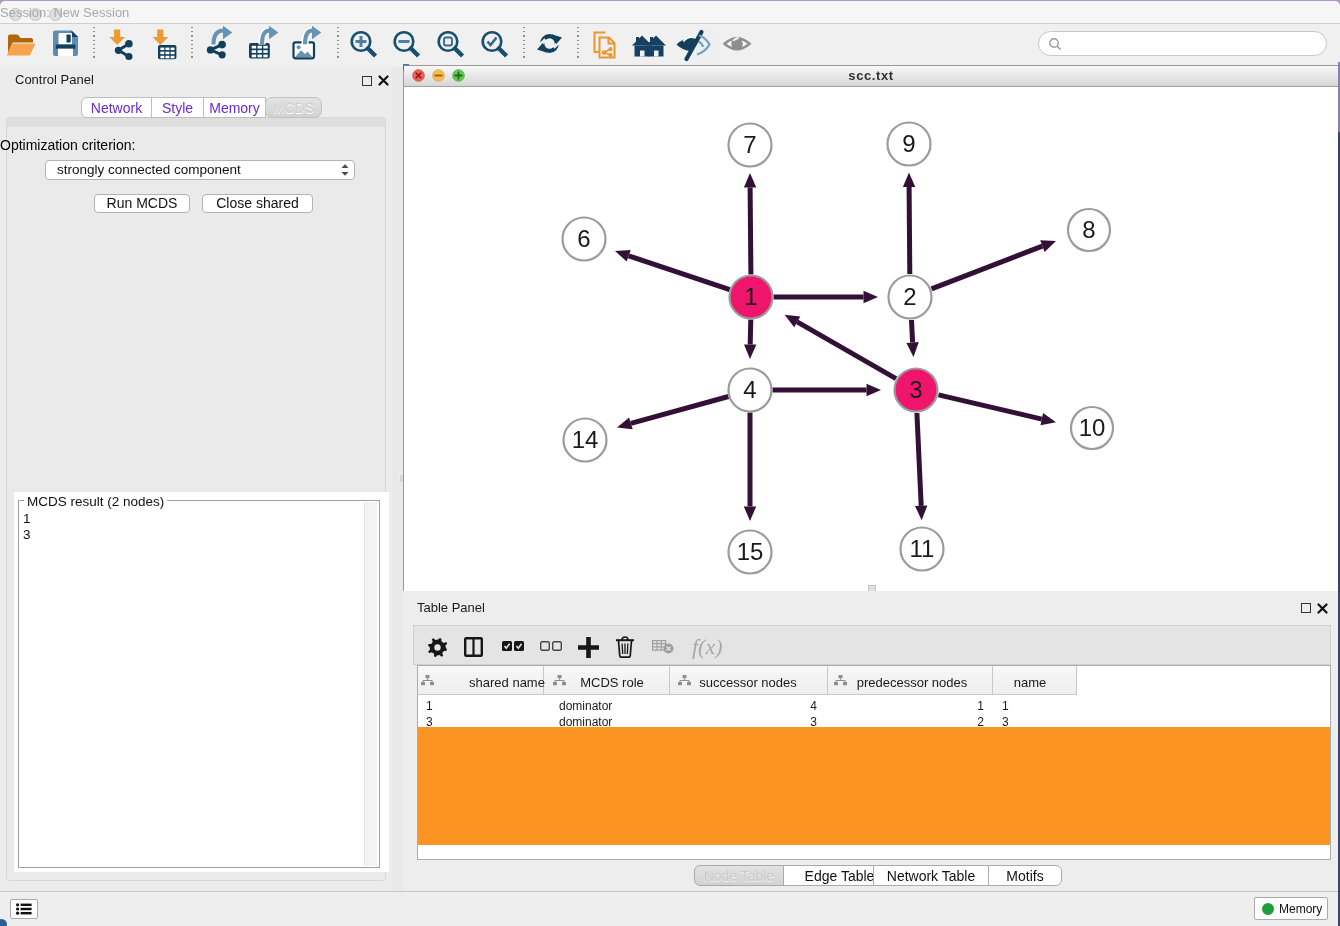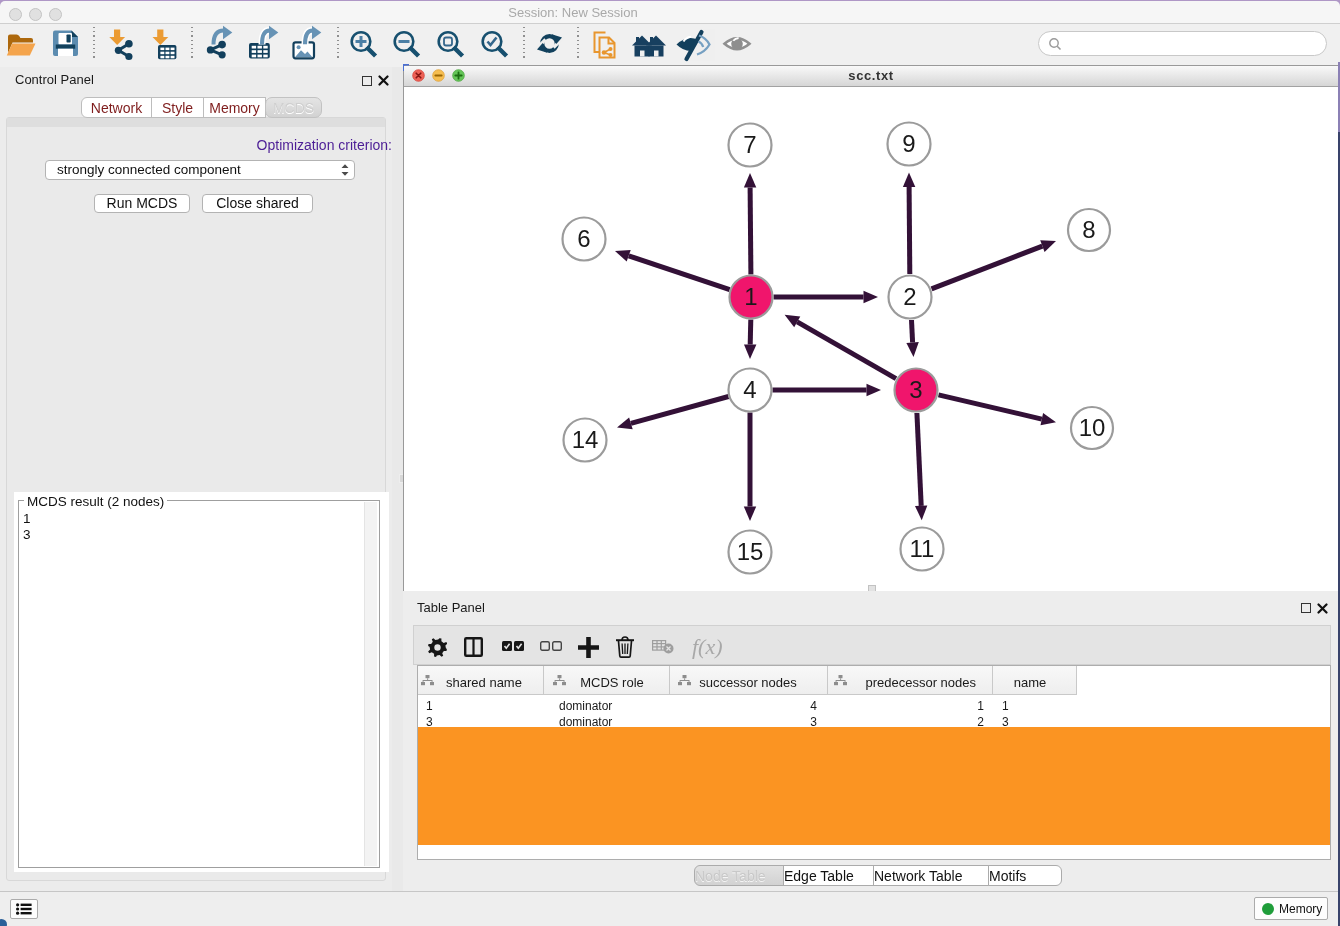--- a/index.html
+++ b/index.html
@@ -2,38 +2,38 @@
 <html><head>
 <meta charset="utf-8">
 <style>
 html,body{margin:0;padding:0;}
 body{width:1340px;height:926px;position:relative;overflow:hidden;
  font-family:"Liberation Sans",sans-serif;background:#AF97C6;}
 .abs{position:absolute;}
 .tb-sep{position:absolute;top:27px;height:34px;width:1.5px;
  background:repeating-linear-gradient(#8f8f8f 0 1.3px,transparent 1.3px 4.2px);}
 .tab{position:absolute;top:97px;height:21px;background:#fff;
- border:1px solid #bdbdbd;color:#7f1d1d;font-size:14px;text-align:center;
+ border:1px solid #bdbdbd;color:#6d28d9;font-size:14px;text-align:center;
  line-height:21px;box-sizing:border-box;}
 .btab{position:absolute;top:865px;height:21px;background:#fff;
  border:1px solid #ababab;color:#111;font-size:14px;font-weight:normal;
- line-height:21px;box-sizing:border-box;}
+ text-align:center;line-height:21px;box-sizing:border-box;}
 .hdrlbl{position:absolute;top:0;height:28px;line-height:33px;font-size:13px;
  color:#1a1a1a;text-align:center;}
 .treeic{position:absolute;top:9px;width:13px;height:11px;}
 .cell{position:absolute;font-size:12px;color:#1a1a1a;height:16px;line-height:16px;}
 </style>
 </head>
 <body>
 
 <div class="abs" style="left:0;top:1px;width:1340px;height:22px;background:#f6f6f6;border-bottom:1px solid #cfcfcf;border-radius:5px 5px 0 0;"></div>
 <div class="abs" style="left:8.5px;top:7.5px;width:11px;height:11px;border-radius:50%;background:#e0e0e0;border:1px solid #c4c4c4;"></div>
 <div class="abs" style="left:28.5px;top:7.5px;width:11px;height:11px;border-radius:50%;background:#e0e0e0;border:1px solid #c4c4c4;"></div>
 <div class="abs" style="left:48.5px;top:7.5px;width:11px;height:11px;border-radius:50%;background:#e0e0e0;border:1px solid #c4c4c4;"></div>
-<div class="abs" style="left:0;top:5px;width:1146px;text-align:center;font-size:13px;color:#a9a9a9;">Session: New Session</div>
+<div class="abs" style="left:0;top:5px;width:1146px;text-align:left;font-size:13px;color:#a9a9a9;">Session: New Session</div>
 
 <div class="abs" style="left:0;top:24px;width:1340px;height:43px;background:#f0f0f0;border-bottom:1px solid #dadada;"></div>
 <svg class="abs" style="left:0;top:24px;" width="770" height="42" viewBox="0 0 770 42">
 
 <g>
       <path d="M8 29 L8 12.5 Q8 10.5 10 10.5 L16.5 10.5 Q18.3 10.5 19.2 12 L20.4 14 L31 14 Q33 14 33 16 L33 18.5 L12.5 18.5 Z" fill="#ad680d"></path>
 <polygon points="12.2,19.5 35.5,19.5 29.8,31.5 6.8,31.5" fill="#f4a44c"></polygon>
     </g>
 
 <g>
@@ -209,21 +209,21 @@
   </svg>
 
 <div class="abs" style="left:6px;top:117px;width:380px;height:764px;background:#eaeaea;border:1px solid #d8d8d8;border-radius:3px;box-sizing:border-box;"></div>
 <div class="abs" style="left:7px;top:118px;width:378px;height:9px;background:#dedede;"></div>
 
 <div class="tab" style="left:81px;width:71px;border-radius:6px 0 0 6px;">Network</div>
 <div class="tab" style="left:151px;width:53px;text-align:center;">Style</div>
 <div class="tab" style="left:203px;width:63px;">Memory</div>
 <div class="tab" style="left:265px;width:57px;background:linear-gradient(#e4e4e4,#d2d2d2);color:#cfcfcf;text-shadow:0 1px 0 #fff;border-radius:7px;border-color:#c2c2c2;">MCDS</div>
 
-<div class="abs" style="left:0;top:137px;width:392px;text-align:right;font-size:14px;color:#4c1d95;">Optimization criterion:</div>
+<div class="abs" style="left:0;top:137px;width:392px;text-align:left;font-size:14px;color:#000000;">Optimization criterion:</div>
 <div class="abs" style="left:45px;top:160px;width:310px;height:20px;background:#fff;border:1px solid #b3b3b3;border-radius:4px;box-sizing:border-box;"></div>
 <div class="abs" style="left:57px;top:162px;font-size:13.5px;color:#111;">strongly connected component</div>
 <svg class="abs" style="left:340px;top:163px;" width="10" height="14" viewBox="0 0 10 14">
     <path d="M1.5 5 L5 1.2 L8.5 5 Z M1.5 9 L5 12.8 L8.5 9 Z" fill="#4a4a4a"></path>
   </svg>
 <div class="abs" style="left:94px;top:194px;width:96px;height:19px;background:#fff;border:1px solid #b3b3b3;border-radius:4px;box-sizing:border-box;text-align:center;font-size:14px;line-height:17px;color:#111;">Run MCDS</div>
 <div class="abs" style="left:202px;top:194px;width:111px;height:19px;background:#fff;border:1px solid #b3b3b3;border-radius:4px;box-sizing:border-box;text-align:center;font-size:14px;line-height:17px;color:#111;">Close shared</div>
 
 <div class="abs" style="left:14px;top:492px;width:375px;height:380px;background:#fff;"></div>
 <div class="abs" style="left:18px;top:500px;width:362px;height:368px;border:1px solid #9f9f9f;box-sizing:border-box;"></div>
@@ -369,24 +369,24 @@
   </svg>
 <div class="abs" style="left:692px;top:634px;font-family:'Liberation Serif',serif;font-style:italic;font-size:22px;color:#a8a8a8;">f(x)</div>
 
 <div class="abs" style="left:417px;top:665px;width:914px;height:195px;background:#fff;border:1px solid #adadad;box-sizing:border-box;"></div>
 <div class="abs" style="left:418px;top:666px;width:659px;height:28px;background:linear-gradient(#f8f8f8,#eeeeee);border-bottom:1px solid #c9c9c9;"></div>
 <div class="abs" style="left:543px;top:666px;width:1px;height:28px;background:#c9c9c9;"></div>
 <div class="abs" style="left:669px;top:666px;width:1px;height:28px;background:#c9c9c9;"></div>
 <div class="abs" style="left:827px;top:666px;width:1px;height:28px;background:#c9c9c9;"></div>
 <div class="abs" style="left:992px;top:666px;width:1px;height:28px;background:#c9c9c9;"></div>
 <div class="abs" style="left:1076px;top:666px;width:1px;height:28px;background:#c9c9c9;"></div>
-<div class="hdrlbl" style="left:430px;top:666px;width:108px;">shared name</div>
+<div class="hdrlbl" style="left:453px;top:666px;width:108px;">shared name</div>
 <div class="hdrlbl" style="left:566px;top:666px;width:92px;">MCDS role</div>
 <div class="hdrlbl" style="left:688px;top:666px;width:120px;">successor nodes</div>
-<div class="hdrlbl" style="left:848px;top:666px;width:128px;text-align:right;">predecessor nodes</div>
+<div class="hdrlbl" style="left:848px;top:666px;width:128px;">predecessor nodes</div>
 <div class="hdrlbl" style="left:988px;top:666px;width:84px;">name</div>
 <svg class="treeic" style="left:421px;top:675px;" width="13" height="11" viewBox="0 0 13 11">
     <g fill="#8d8d8d">
       <rect x="4.5" y="0" width="4" height="3.2"></rect>
       <rect x="0" y="7" width="4" height="3.2"></rect>
       <rect x="9" y="7" width="4" height="3.2"></rect>
       <path d="M6.2 3.2 h0.9 v2 h-0.9 z M1.6 5 h9.9 v1 H1.6 z M1.6 5.6 h0.9 v1.6 h-0.9 z M10.6 5.6 h0.9 v1.6 h-0.9 z"></path>
     </g>
   </svg>
 <svg class="treeic" style="left:553px;top:675px;" width="13" height="11" viewBox="0 0 13 11">

